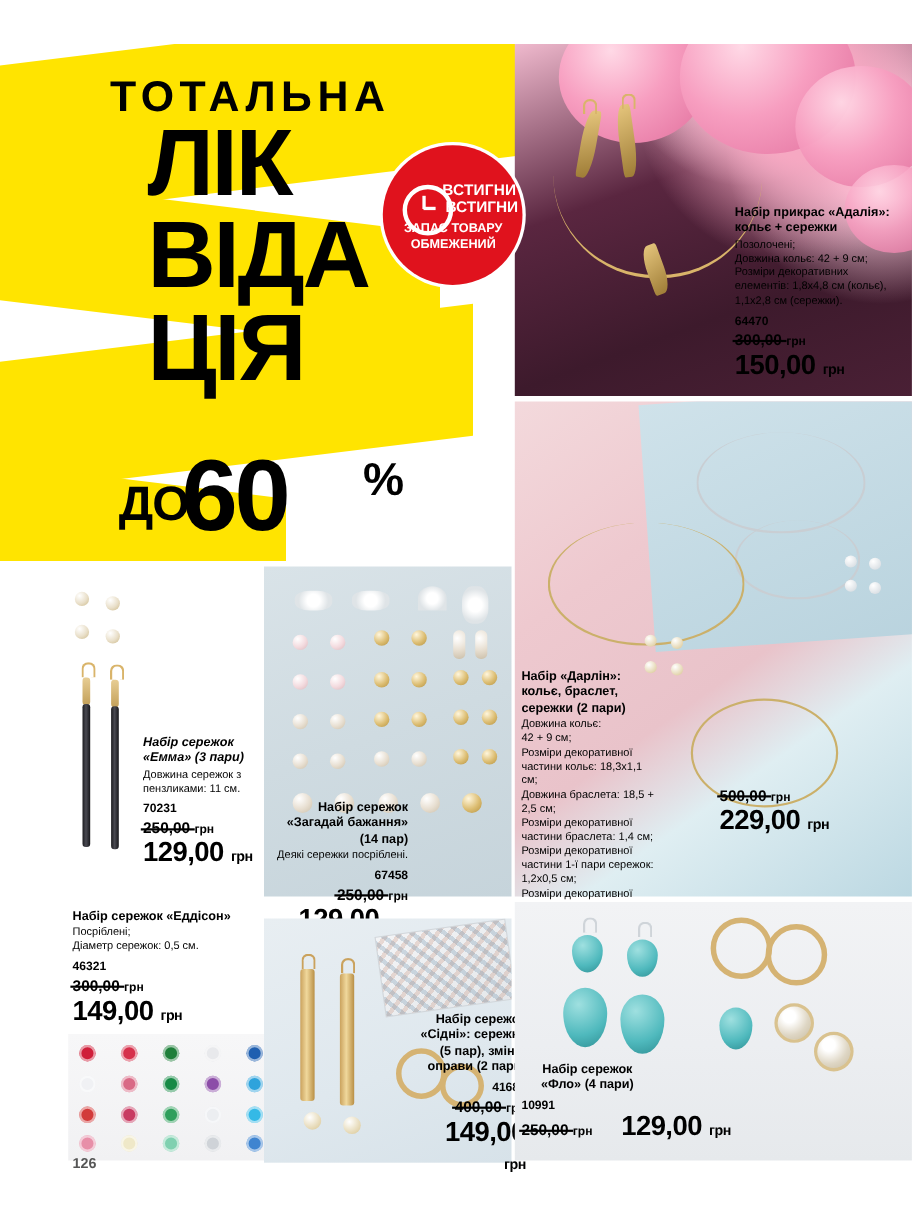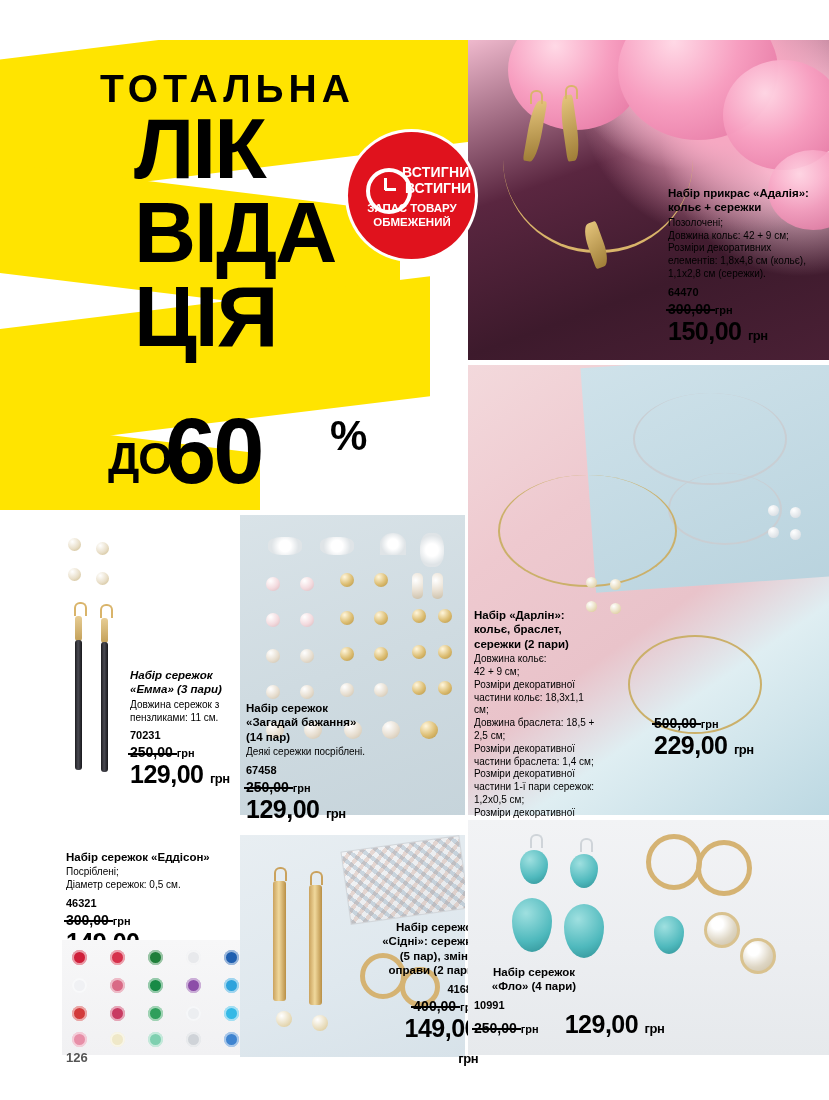--- a/index.html
+++ b/index.html
@@ -574,36 +574,36 @@
     <div class="pearl gold" style="left:172px; top:166px;"></div>
     <div class="pearl gold" style="left:198px; top:166px;"></div>
 
     <div class="pearl" style="left:26px; top:206px; width:18px;height:18px;"></div>
     <div class="pearl" style="left:64px; top:206px; width:18px;height:18px;"></div>
     <div class="pearl" style="left:104px; top:206px; width:18px;height:18px;"></div>
     <div class="pearl" style="left:142px; top:206px; width:18px;height:18px;"></div>
     <div class="pearl gold" style="left:180px; top:206px; width:18px;height:18px;"></div>
   </div>
 
-  <div class="txt" style="left:246px; top:701px; width:125px;">
+  <div class="txt" style="left:246px; top:727px; width:125px;text-align:right;">
     <div class="title" style="white-space:pre-line;">Набір сережок «Загадай бажання» (14 пар)</div>
     <div class="desc">Деякі сережки посріблені.</div>
     <div class="code">67458</div>
     <div class="oldprice">
       <span>250,00</span>
       <span class="uah">грн</span>
       <span class="strike"></span>
     </div>
     <div class="newprice">
       <span>129,00</span>
       <span class="uah">грн</span>
     </div>
   </div>
 
-  <div class="txt" style="left:66px; top:826px; width:150px;margin-top:24px;">
+  <div class="txt" style="left:66px; top:826px; width:150px;">
     <div class="title">Набір сережок «Еддісон»</div>
     <div class="desc" style="white-space:pre-line;">Посріблені;
 Діаметр сережок: 0,5 см.</div>
     <div class="code">46321</div>
     <div class="oldprice">
       <span>300,00</span>
       <span class="uah">грн</span>
       <span class="strike"></span>
     </div>
     <div class="newprice">

